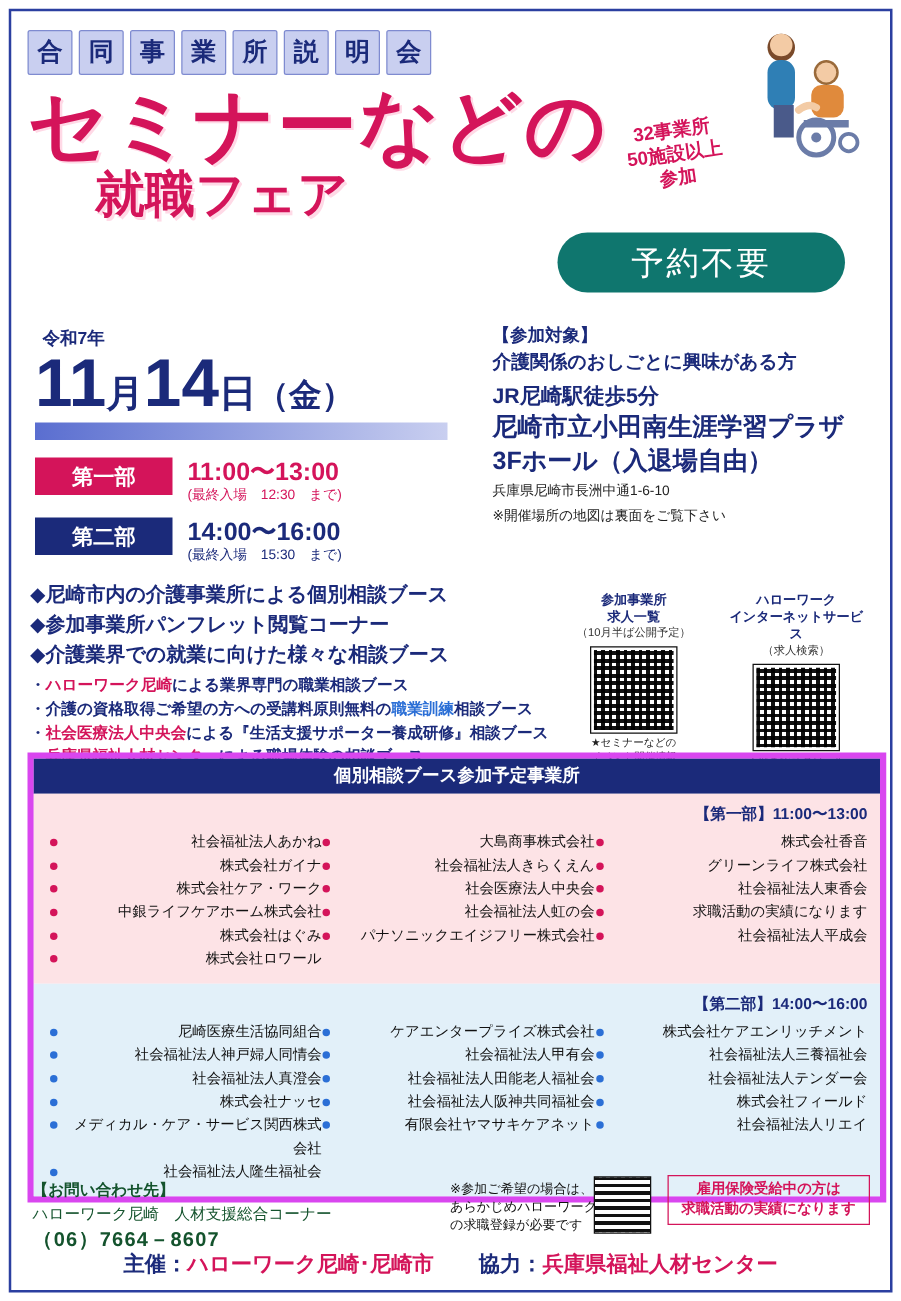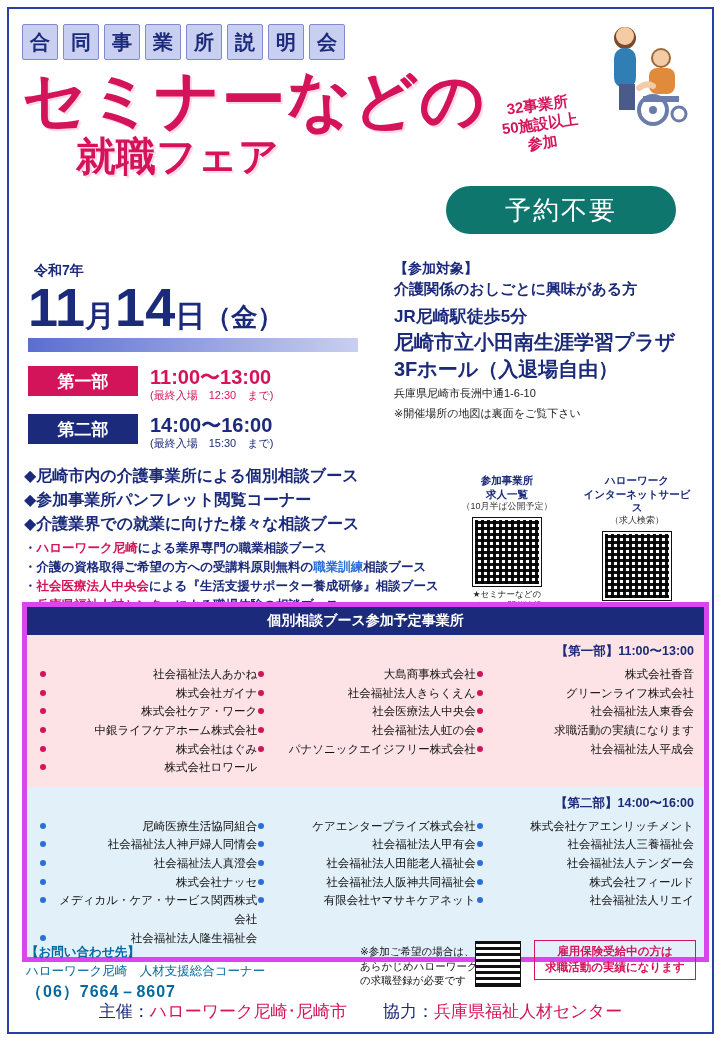--- a/index.html
+++ b/index.html
@@ -107,36 +107,36 @@
   .sect .lbl{font-size:12.5px;font-weight:bold;color:#1b2a7a;margin-bottom:5px;}
   .cols{display:flex;}
   .col{flex:1;}
   .col li{list-style:none;font-size:11.5px;line-height:1.62;color:#111;position:relative;padding-left:13px;}
   .col ul{margin:0;padding:0;}
   .col li:before{content:"";position:absolute;left:1px;top:6px;width:6px;height:6px;border-radius:50%;}
   .sect1 .col li:before{background:#d4145a;}
   .sect2 .col li:before{background:#2b6fd6;}
 
   
-  .contact{position:absolute;left:26px;top:944px;width:330px;color:#0369a1;}
+  .contact{position:absolute;left:26px;top:944px;width:330px;color:#14532d;}
   .contact .c1{font-size:12.5px;font-weight:bold;}
   .contact .c2{font-size:12.5px;margin-top:2px;}
   .contact .c3{font-size:16px;font-weight:bold;margin-top:2px;letter-spacing:1px;}
 
   .note{position:absolute;left:360px;top:944px;width:120px;font-size:10.5px;color:#111;line-height:1.4;}
   .smallqr{position:absolute;left:476px;top:942px;width:44px;height:44px;
     background:
       repeating-linear-gradient(0deg,#111 0 3px,#fff 3px 6px),
       repeating-linear-gradient(90deg,#111 0 3px,#fff 3px 6px);
     outline:1px solid #111;}
   .redbox{position:absolute;left:534px;top:940px;width:160px;height:38px;border:1px solid #d4145a;
     color:#d4145a;font-size:11.5px;font-weight:bold;text-align:center;display:flex;flex-direction:column;
     align-items:center;justify-content:center;line-height:1.35;}
 
-  .orgbar{position:absolute;left:22px;top:1000px;width:677px;text-align:center;font-size:17px;font-weight:normal;color:#1b2a7a;}
+  .orgbar{position:absolute;left:22px;top:1000px;width:677px;text-align:center;font-size:17px;font-weight:bold;color:#1b2a7a;}
   .orgbar .pink{color:#d4145a;}
   .orgbar .gap{display:inline-block;width:36px;}
 </style>
 </head>
 <body>
 
 <div class="page">
   <div class="frame"></div>
 
   <div class="hdr">

